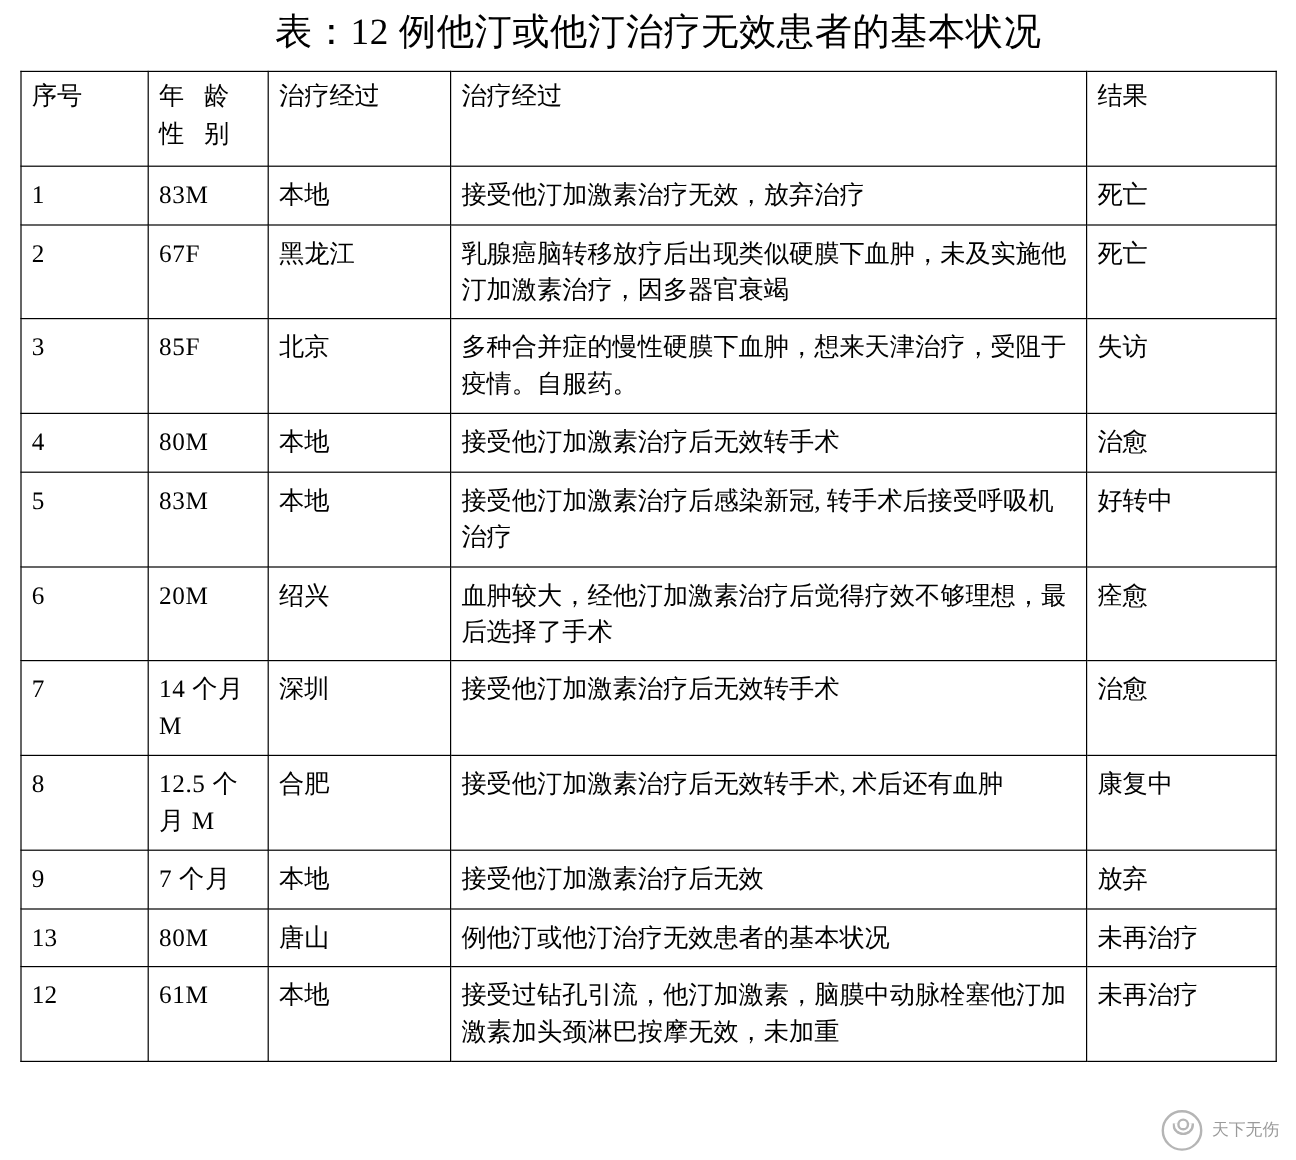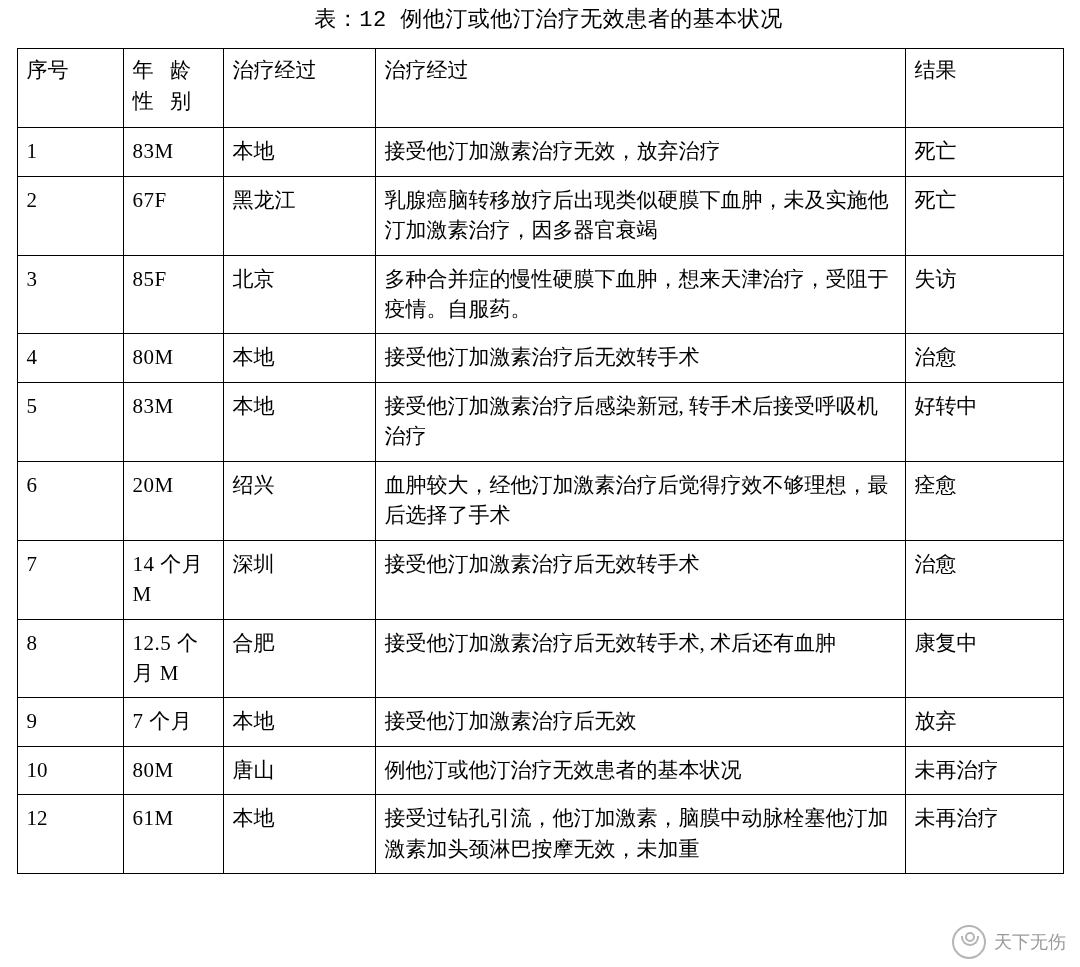--- a/index.html
+++ b/index.html
@@ -16,24 +16,24 @@
     overflow: hidden;
   }
   .page {
     width: 1080px;
     height: 967px;
     position: relative;
     box-sizing: border-box;
   }
   .doc-title {
     text-align: center;
-    font-size: 22px;
+    font-size: 31px;
     line-height: 1.2;
     padding: 8px 0 14px 17px;
-    font-family: Liberation Mono, monospace;
+    font-family: Liberation Serif, serif;
     letter-spacing: 0.5px;
   }
   table.data-table {
     border-collapse: collapse;
     width: 1046px;
     margin: 0 auto;
     table-layout: fixed;
   }
   table.data-table td, table.data-table th {
     border: 1px solid #000000;
@@ -62,21 +62,21 @@
     letter-spacing: 0.5px;
   }
   .watermark {
     position: absolute;
     right: 14px;
     bottom: 8px;
     display: flex;
     align-items: center;
     gap: 8px;
     color: #9a9a9a;
-    font-size: 18px;
+    font-size: 14px;
     font-family: "Liberation Sans", sans-serif;
     background: rgba(255,255,255,0.0);
   }
   .wm-logo {
     width: 30px;
     height: 30px;
     border-radius: 50%;
     background: #ffffff;
     border: 2px solid #b5b5b5;
     position: relative;
@@ -186,21 +186,21 @@
         <td>康复中</td>
       </tr>
       <tr>
         <td>9</td>
         <td class="cell-age">7 个月</td>
         <td>本地</td>
         <td>接受他汀加激素治疗后无效</td>
         <td>放弃</td>
       </tr>
       <tr>
-        <td>10</td>
+        <td>13</td>
         <td class="cell-age">80M</td>
         <td>唐山</td>
         <td>例他汀或他汀治疗无效患者的基本状况</td>
         <td>未再治疗</td>
       </tr>
       <tr>
         <td>12</td>
         <td class="cell-age">61M</td>
         <td>本地</td>
         <td>接受过钻孔引流，他汀加激素，脑膜中动脉栓塞他汀加激素加头颈淋巴按摩无效，未加重</td>

